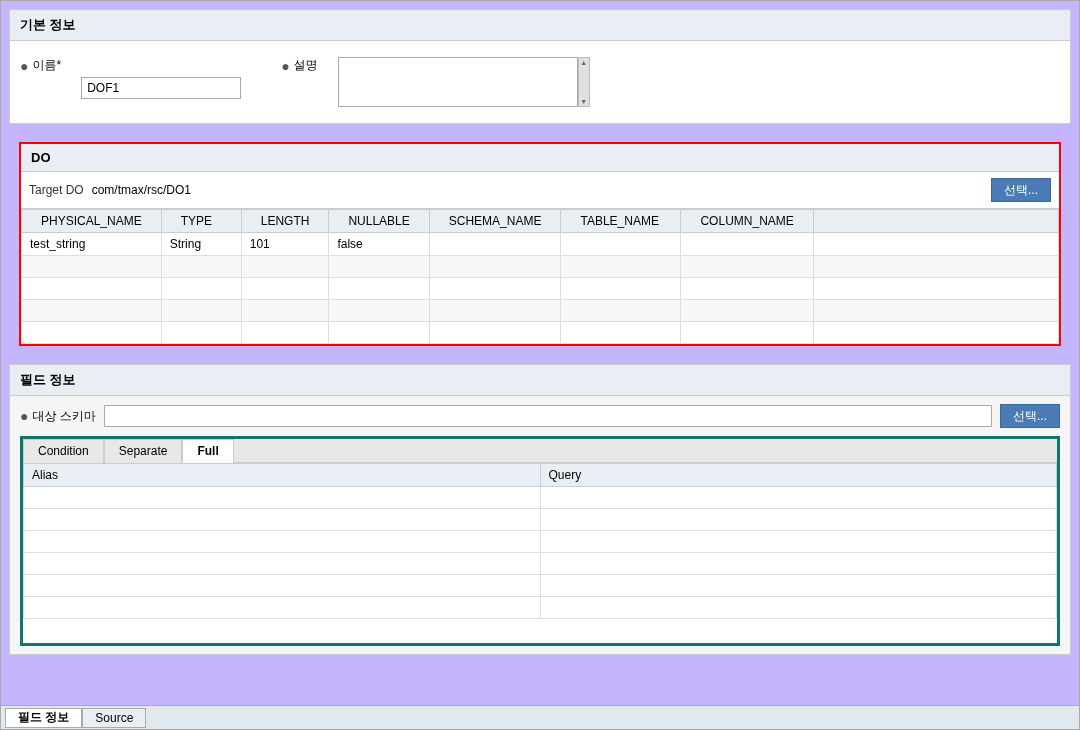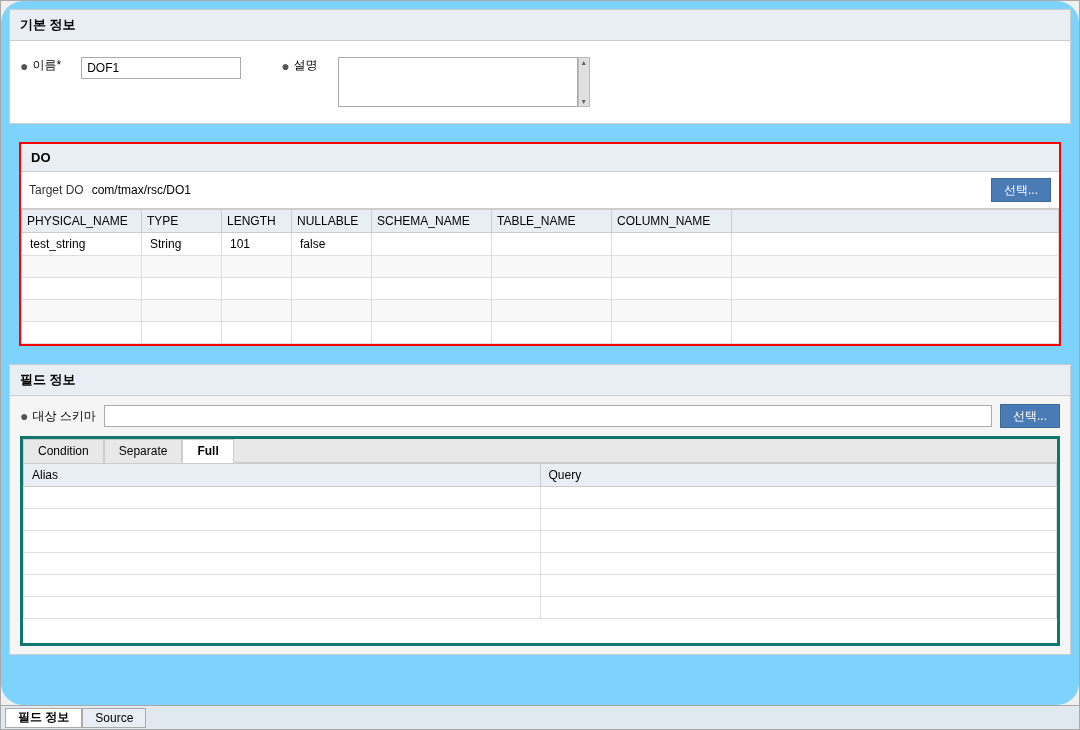--- a/index.html
+++ b/index.html
@@ -69,22 +69,21 @@
       font-size: 14px;
       font-weight: bold;
       border-bottom: 1px solid #bbb;
     }
 
     
     .scroll-area {
       flex: 1;
       overflow-y: auto;
       overflow-x: hidden;
-      background: #7dd3fc;
-      border-radius: 22px;
+      background: #c4b5fd;
     }
 
     
     .section {
       margin: 8px;
       background: #fff;
       border: 1px solid #ccc;
     }
     .section-header {
       background: #e8eef4;
@@ -114,20 +113,21 @@
     .field-label .bullet {
       color: #555;
       font-size: 14px;
     }
     .text-input {
       border: 1px solid #aaa;
       padding: 3px 5px;
       font-size: 12px;
       height: 22px;
       background: #fff;
+      margin-top: 20px;
     }
     .textarea-input {
       border: 1px solid #aaa;
       font-size: 12px;
       background: #fff;
       resize: none;
     }
 
     
     .do-section {
@@ -175,21 +175,21 @@
 
     
     .data-table {
       width: 100%;
       border-collapse: collapse;
       font-size: 12px;
     }
     .data-table th {
       background: #e8eef4;
       border: 1px solid #ccc;
-      padding: 4px 5px;
+      padding: 4px 19px;
       text-align: left;
       font-weight: normal;
       white-space: nowrap;
     }
     .data-table td {
       border: 1px solid #ddd;
       padding: 4px 8px;
       vertical-align: top;
     }
     .data-table tr:nth-child(even) td {

